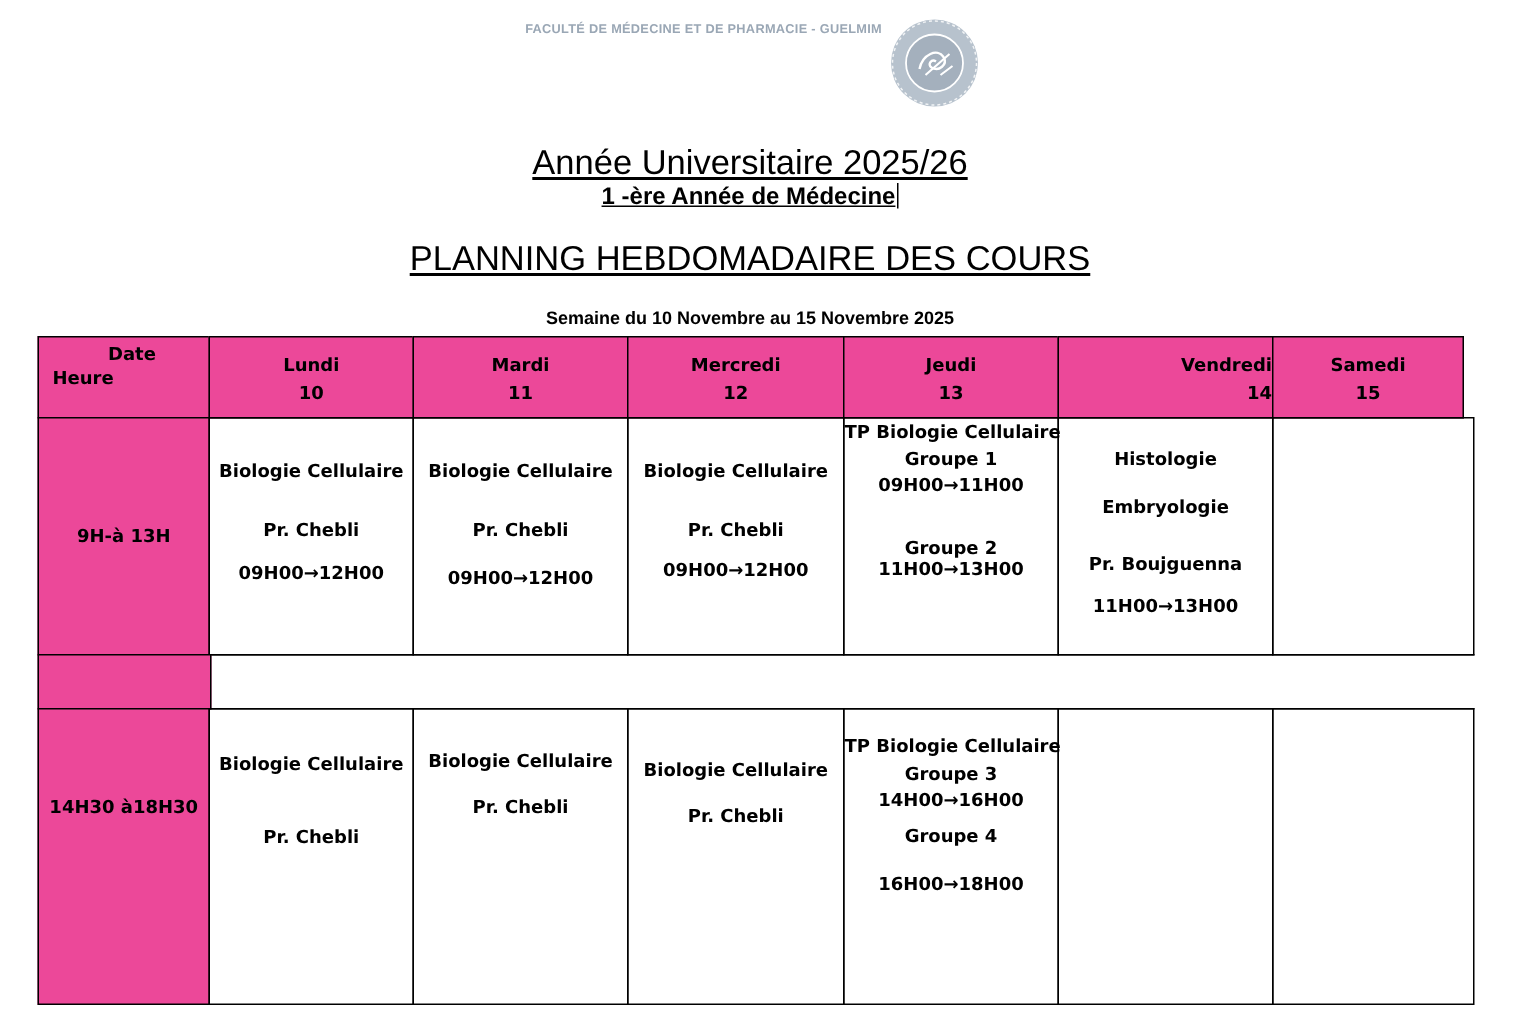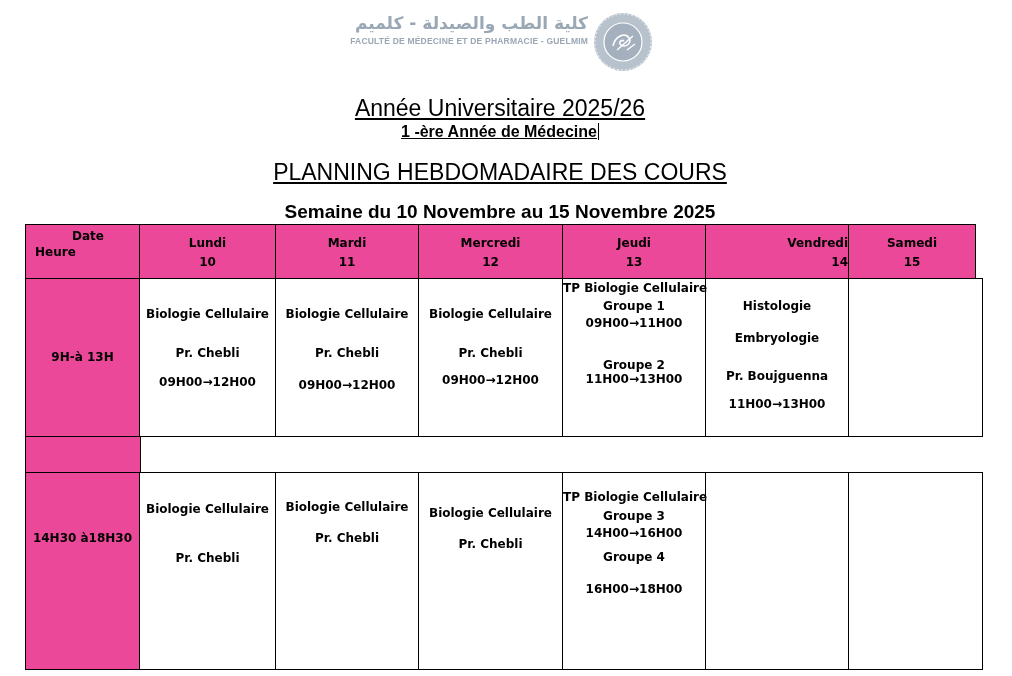--- a/index.html
+++ b/index.html
@@ -10,37 +10,36 @@
   .logo-ar { font-family:"DejaVu Sans", sans-serif; font-size:17px; font-weight:bold; line-height:22px; direction:rtl; }
   .logo-tf { font-family:"DejaVu Sans", sans-serif; font-size:11px; font-weight:bold; line-height:16px; letter-spacing:0.5px; }
   .logo-fr { font-family:"Liberation Sans", sans-serif; font-size:8.5px; font-weight:bold; line-height:14px; letter-spacing:0.2px; }
   .logo-seal { position:absolute; left:243px; top:0; width:60px; height:60px; }
 
   .title1 { position:absolute; left:0; width:1000px; top:94px; text-align:center; font-size:23px; line-height:28px; }
   .title1 span, .title2 span, .title3 span { text-decoration:underline; }
   .title2 { position:absolute; left:0; width:1000px; top:122px; text-align:center; font-size:16px; font-weight:bold; line-height:20px; }
   .title2 .caret { display:inline-block; width:1px; height:17px; background:#000; vertical-align:-3px; margin-left:1px; }
   .title3 { position:absolute; left:0; width:1000px; top:158px; text-align:center; font-size:23px; line-height:28px; }
-  .week { position:absolute; left:0; width:1000px; top:203px; text-align:center; font-size:19px; font-weight:bold; line-height:18px; }
+  .week { position:absolute; left:0; width:1000px; top:203px; text-align:center; font-size:12px; font-weight:bold; line-height:18px; }
 
   .grid { position:absolute; left:0; top:0; }
   .cell { position:absolute; box-sizing:border-box; border:1.5px solid #000; font-family:"DejaVu Sans", sans-serif; font-weight:bold; font-size:12px; text-align:center; }
   .green { background:#ec4899; }
   .hdr-day { line-height:19px; padding-top:9px; }
   .date-lbl { position:absolute; left:46px; top:4px; }
   .heure-lbl { position:absolute; left:9px; top:20px; }
   .line { position:absolute; left:0; width:100%; text-align:center; white-space:nowrap; }
   .slot-lbl { position:absolute; left:0; width:100%; text-align:center; }
 </style>
 </head>
 <body>
 
 <div class="logo">
   <div class="logo-text">
-    <div class="logo-ar">كلية الطب والصيدلة - كلميم</div>
     <div class="logo-fr">FACULTÉ DE MÉDECINE ET DE PHARMACIE - GUELMIM</div>
   </div>
   <svg class="logo-seal" viewBox="0 0 60 60">
     <circle cx="30" cy="30" r="29" fill="#b7c2cd"></circle>
     <circle cx="30" cy="30" r="28" fill="none" stroke="#ffffff" stroke-width="1" stroke-dasharray="2 2" opacity="0.8"></circle>
     <circle cx="30" cy="30" r="19" fill="#a4b0bd" stroke="#ffffff" stroke-width="1.2"></circle>
     <path d="M20 34 C22 24, 32 20, 36 26 C39 31, 33 36, 28 33 C25 31, 28 27, 31 29" fill="none" stroke="#ffffff" stroke-width="1.6"></path>
     <path d="M24 38 L40 24 M34 38 L42 32" stroke="#ffffff" stroke-width="1.4" fill="none"></path>
   </svg>
 </div>

